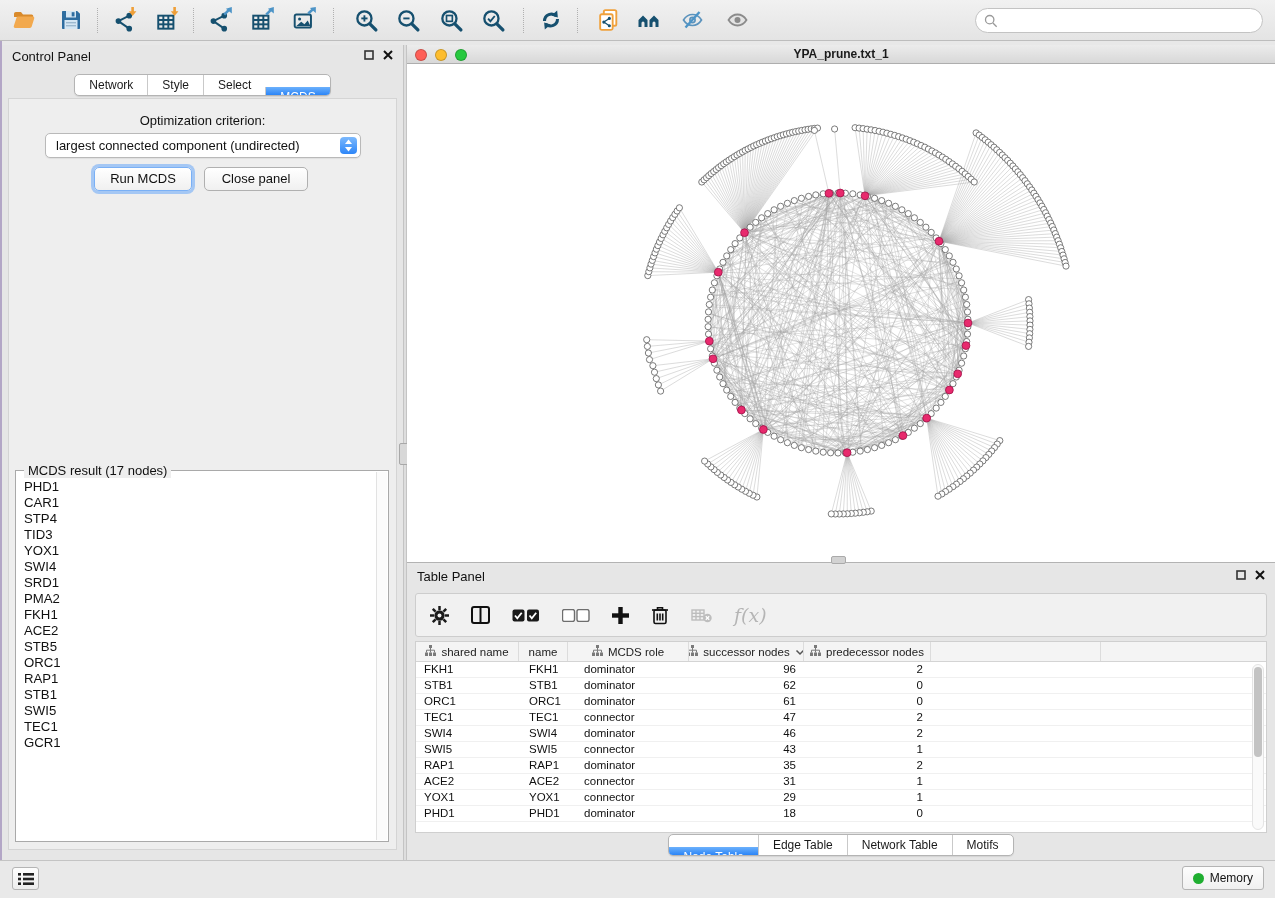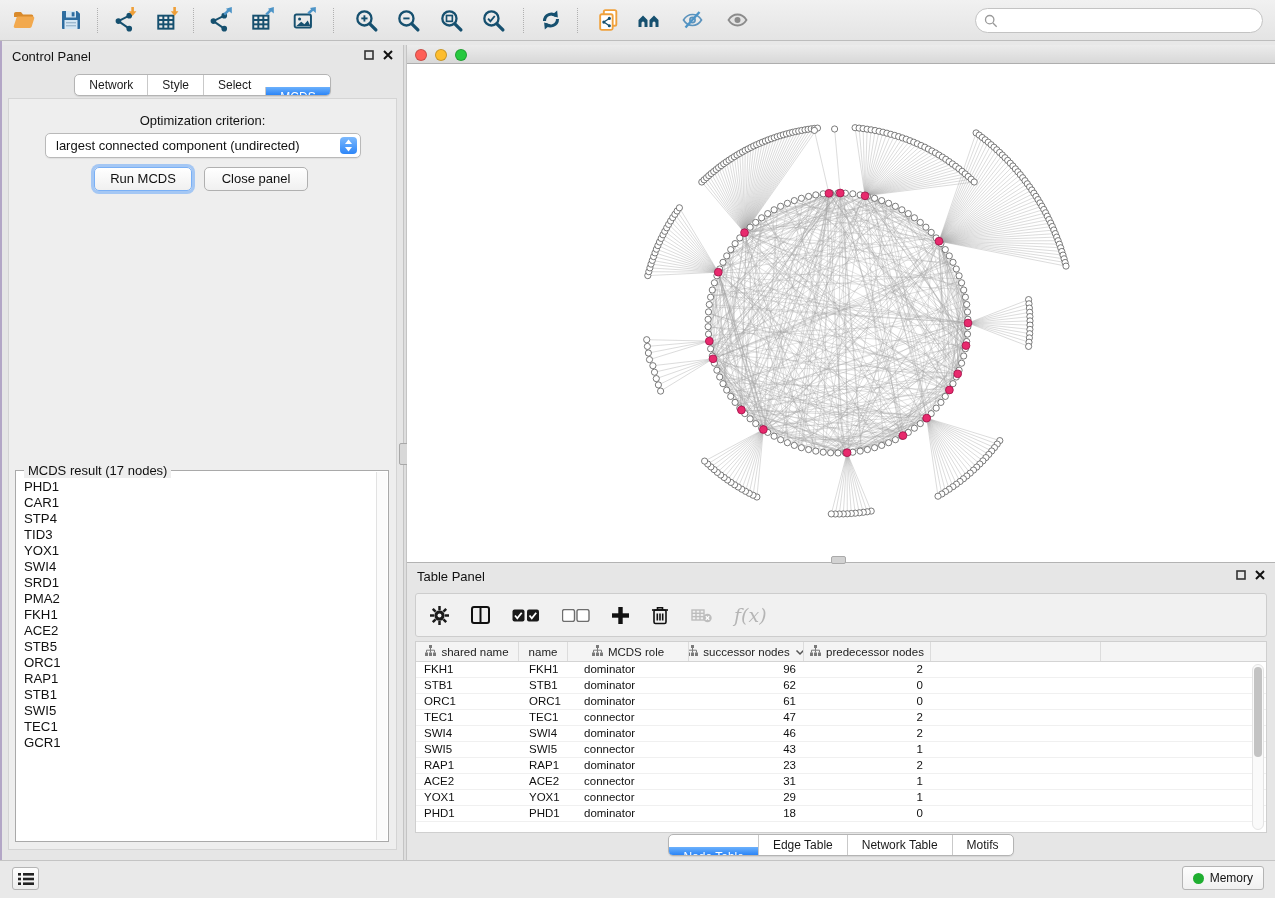--- a/index.html
+++ b/index.html
@@ -302,20 +302,21 @@
 </div>
 
 <div id="vsplit"></div>
 <div id="vsplit-handle"></div>
 
 <div id="netwin">
   <div id="net-titlebar">
     <span class="tl" style="left:8px;  background:#fe5f57"></span>
     <span class="tl" style="left:28px; background:#fdbd2e"></span>
     <span class="tl" style="left:48px; background:#27c93f"></span>
+    <span id="net-title">YPA_prune.txt_1</span>
   </div>
   <svg id="graph-svg" width="868" height="499">
       <line x1="353.9" y1="363.6" x2="472.5" y2="382.2" stroke="#a3a3a3" stroke-width="0.6" opacity="0.5"></line>
       <line x1="327.0" y1="181.0" x2="317.2" y2="321.8" stroke="#a3a3a3" stroke-width="0.6" opacity="0.5"></line>
       <line x1="546.8" y1="199.8" x2="409.4" y2="387.2" stroke="#a3a3a3" stroke-width="0.6" opacity="0.5"></line>
       <line x1="559.6" y1="277.9" x2="339.2" y2="351.1" stroke="#a3a3a3" stroke-width="0.6" opacity="0.5"></line>
       <line x1="333.7" y1="172.7" x2="453.5" y2="387.0" stroke="#a3a3a3" stroke-width="0.6" opacity="0.5"></line>
       <line x1="561.0" y1="258.9" x2="343.2" y2="163.1" stroke="#a3a3a3" stroke-width="0.6" opacity="0.5"></line>
       <line x1="301.0" y1="262.5" x2="552.8" y2="304.6" stroke="#a3a3a3" stroke-width="0.6" opacity="0.5"></line>
       <line x1="553.9" y1="216.7" x2="430.4" y2="389.0" stroke="#a3a3a3" stroke-width="0.6" opacity="0.5"></line>
@@ -1486,21 +1487,21 @@
           <div class="td a-left0" style="width: 103px;">SWI5</div>
           <div class="td a-left1" style="width: 49px;">SWI5</div>
           <div class="td a-left2" style="width: 121px;">connector</div>
           <div class="td a-right" style="width: 115px;">43</div>
           <div class="td a-right" style="width: 127px;">1</div>
         </div>
         <div class="tr">
           <div class="td a-left0" style="width: 103px;">RAP1</div>
           <div class="td a-left1" style="width: 49px;">RAP1</div>
           <div class="td a-left2" style="width: 121px;">dominator</div>
-          <div class="td a-right" style="width: 115px;">23</div>
+          <div class="td a-right" style="width: 115px;">35</div>
           <div class="td a-right" style="width: 127px;">2</div>
         </div>
         <div class="tr">
           <div class="td a-left0" style="width: 103px;">ACE2</div>
           <div class="td a-left1" style="width: 49px;">ACE2</div>
           <div class="td a-left2" style="width: 121px;">connector</div>
           <div class="td a-right" style="width: 115px;">31</div>
           <div class="td a-right" style="width: 127px;">1</div>
         </div>
         <div class="tr">

